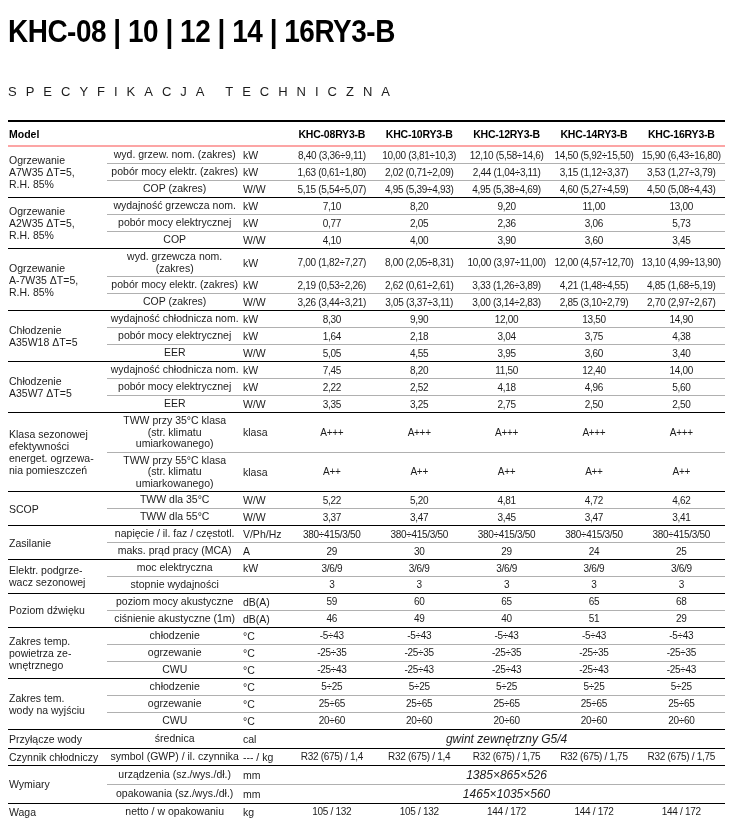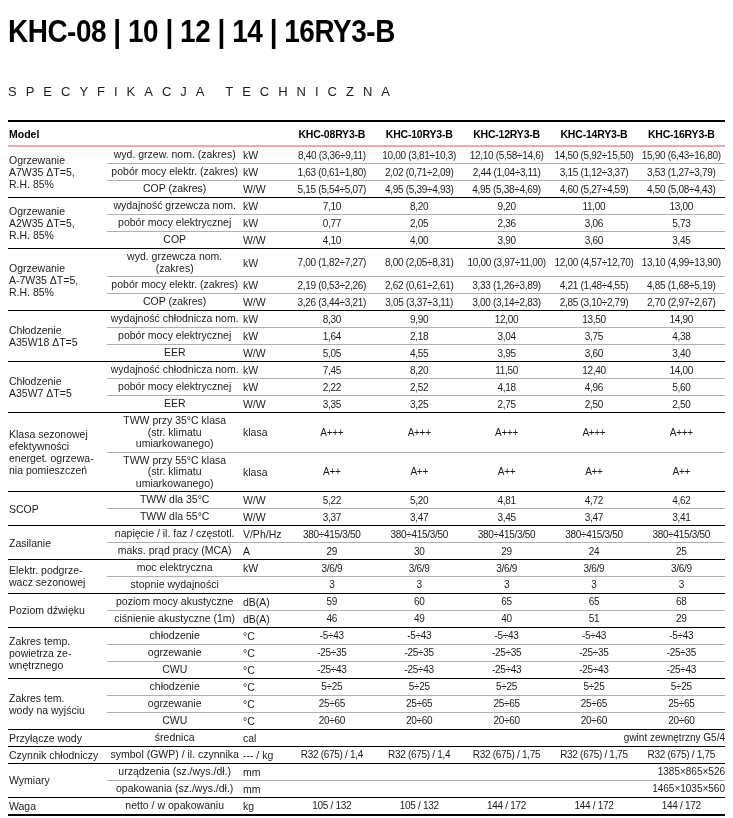--- a/index.html
+++ b/index.html
@@ -76,21 +76,21 @@
     height: 16px;
   }
   td.unit { text-align: left; padding: 2px 1px; white-space: nowrap; }
   td.val {
     text-align: center;
     padding: 2px 0;
     white-space: nowrap;
     font-size: 10px;
     letter-spacing: -0.3px;
   }
-  td.span-val { text-align: right; padding: 2px 0; white-space: nowrap; font-size: 10px; }
+  td.span-val { text-align: center; padding: 2px 0; white-space: nowrap; font-size: 12px; font-style: italic; }
 </style>
 </head>
 <body>
 
 <div class="page">
 
   <div class="title">KHC-08 | 10 | 12 | 14 | 16RY3-B</div>
   <div class="subtitle">SPECYFIKACJA TECHNICZNA</div>
 
   <table class="spec">

